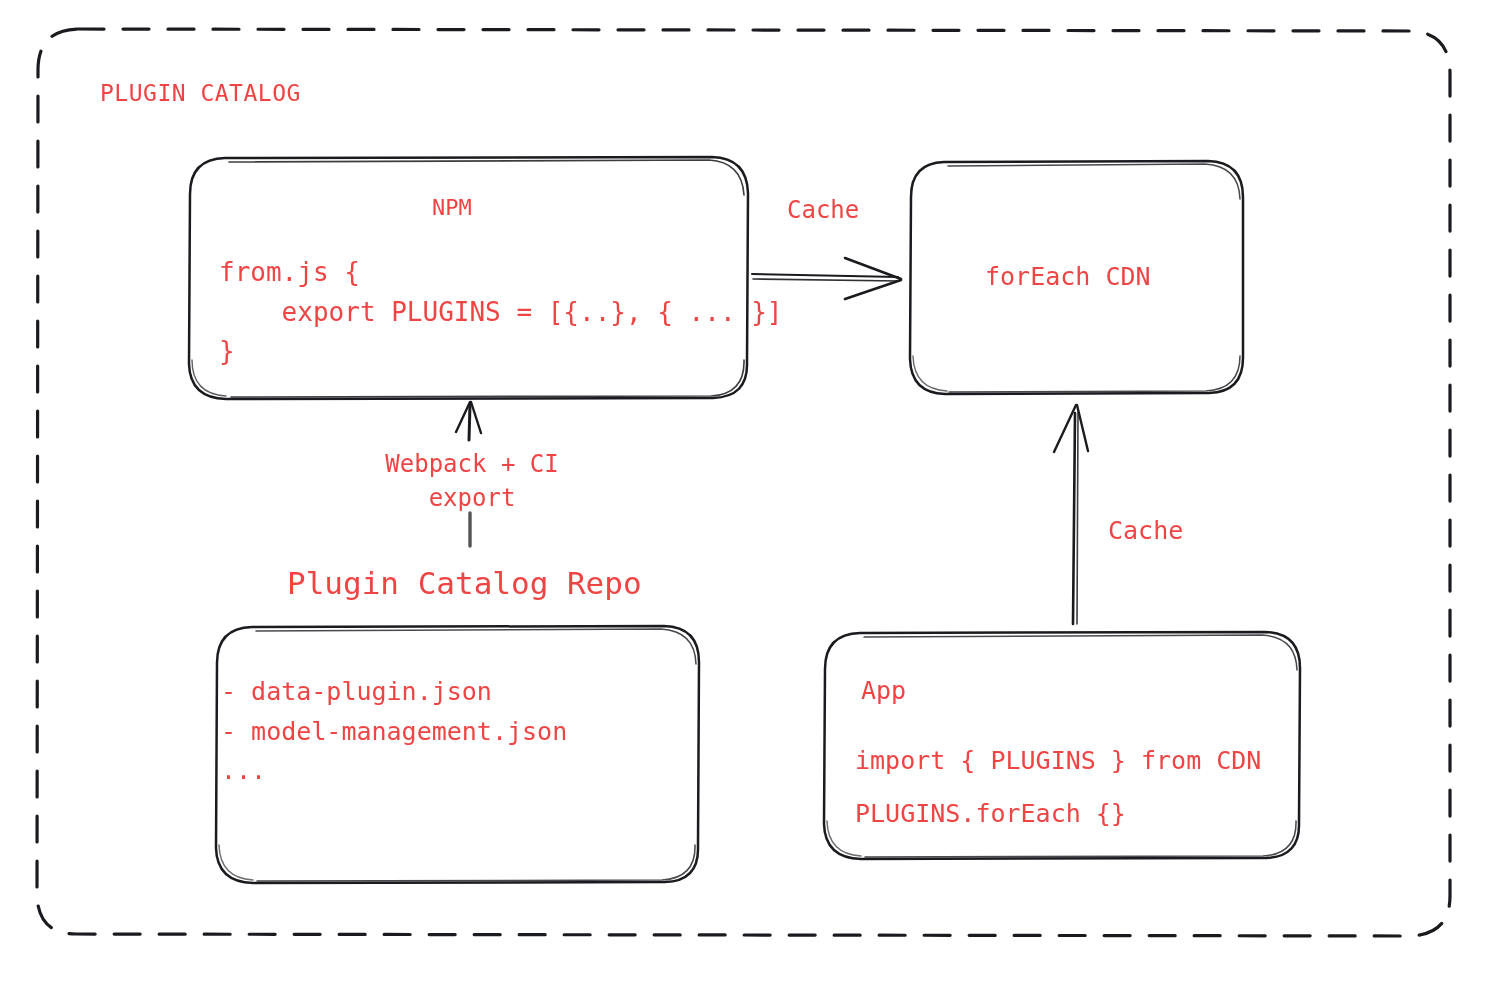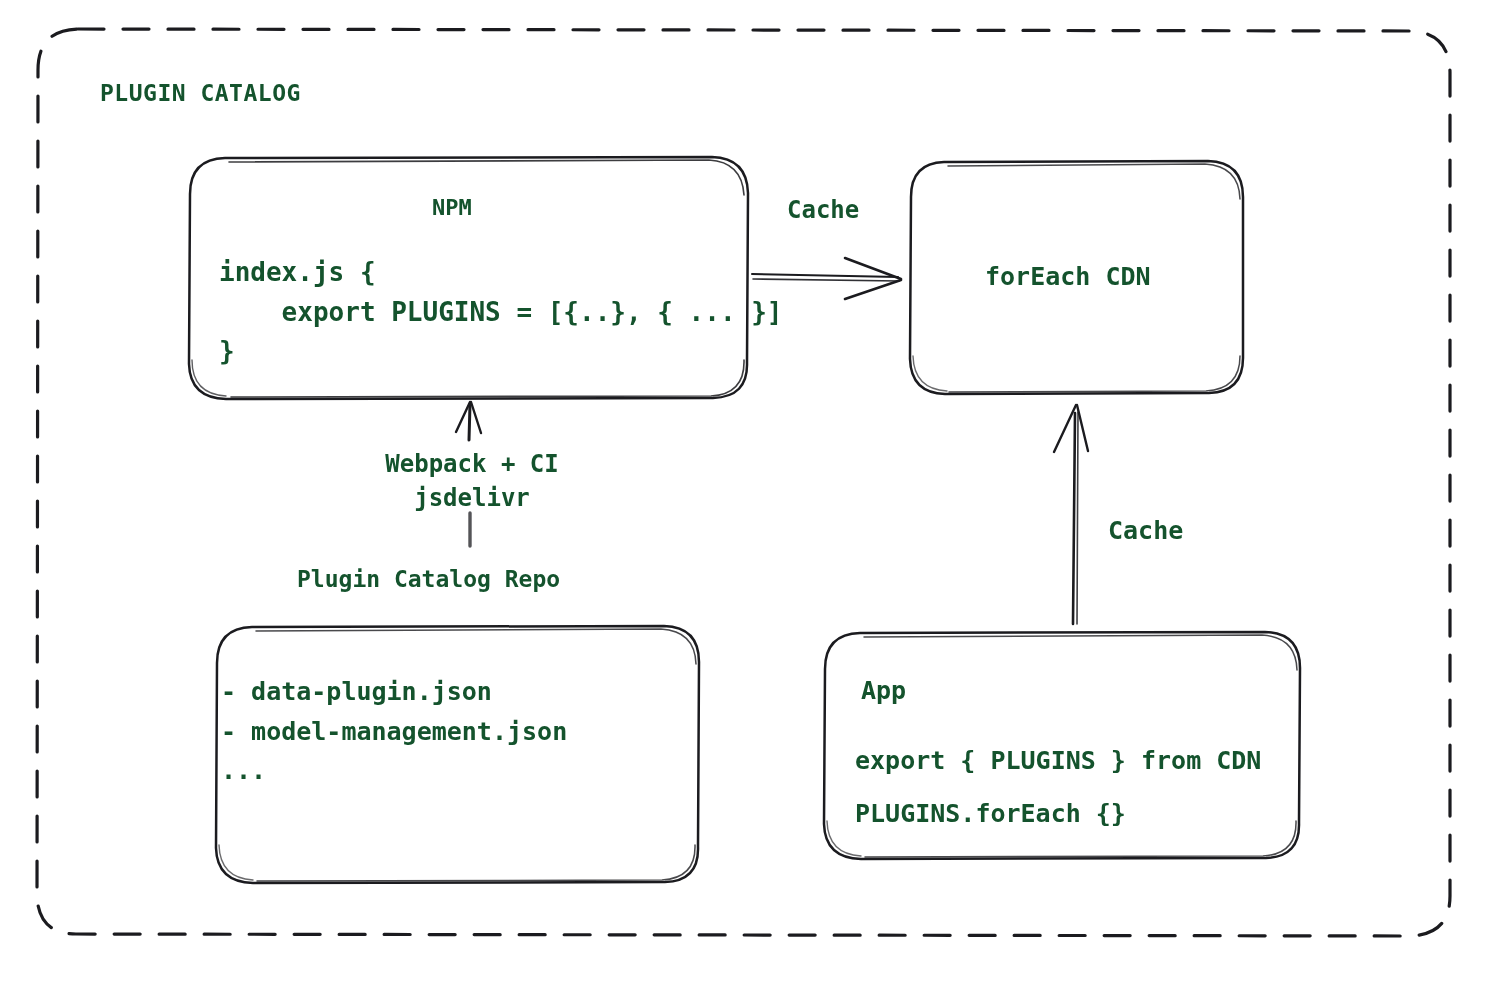--- a/index.html
+++ b/index.html
@@ -21,24 +21,23 @@
     position: absolute;
     left: 0;
     top: 0;
     width: 1506px;
     height: 1002px;
   }
 
   .txt {
     position: absolute;
     white-space: pre;
-    color: #14532d;
+    color: #ef4444;
     font-family: "DejaVu Sans Mono", "Liberation Mono", monospace;
     line-height: 1.0;
-    font-weight: bold;
   }
 
   
   #container-title {
     left: 100px;
     top: 82px;
     font-size: 23px;
     letter-spacing: 0.5px;
   }
 
@@ -76,23 +75,23 @@
     text-align: center;
     line-height: 1.42;
     width: 196px;
   }
   #import-label {
     left: 1108px;
     top: 518px;
     font-size: 25px;
   }
   #repo-caption {
-    left: 297px;
+    left: 287px;
     top: 568px;
-    font-size: 23px;
+    font-size: 31px;
   }
 
   
   #repo-files {
     left: 221px;
     top: 672px;
     font-size: 25px;
     line-height: 1.58;
   }
 
@@ -159,35 +158,35 @@
     <path d="M 1077 624 L 1078 412" fill="none" stroke="#1b1b1f" stroke-width="1.6" stroke-linecap="round" opacity="0.85"></path>
     <path d="M 1054 452 L 1076 405" fill="none" stroke="#1b1b1f" stroke-width="2.4" stroke-linecap="round"></path>
     <path d="M 1088 451 L 1077 405" fill="none" stroke="#1b1b1f" stroke-width="2.4" stroke-linecap="round"></path>
   </g>
 </svg>
 
 <div class="txt" id="container-title">PLUGIN CATALOG</div>
 
 <div class="txt" id="npm-title">NPM</div>
 
-<div class="txt" id="npm-code"><span>index.js {</span>
+<div class="txt" id="npm-code"><span>from.js {</span>
 <span>    export PLUGINS = [{..}, { ... }]</span>
 <span>}</span></div>
 
 <div class="txt" id="cdn-title">forEach CDN</div>
 
 <div class="txt" id="cache-label">Cache</div>
 
 <div class="txt" id="webpack-label"><span>Webpack + CI</span>
-<span>jsdelivr</span></div>
+<span>export</span></div>
 
 <div class="txt" id="import-label">Cache</div>
 
 <div class="txt" id="repo-caption">Plugin Catalog Repo</div>
 
 <div class="txt" id="repo-files"><span>- data-plugin.json</span>
 <span>- model-management.json</span>
 <span>...</span></div>
 
 <div class="txt" id="app-title">App</div>
 
-<div class="txt" id="app-code"><span>export { PLUGINS } from CDN</span>
+<div class="txt" id="app-code"><span>import { PLUGINS } from CDN</span>
 <span>PLUGINS.forEach {}</span></div>
 
 </body></html>

